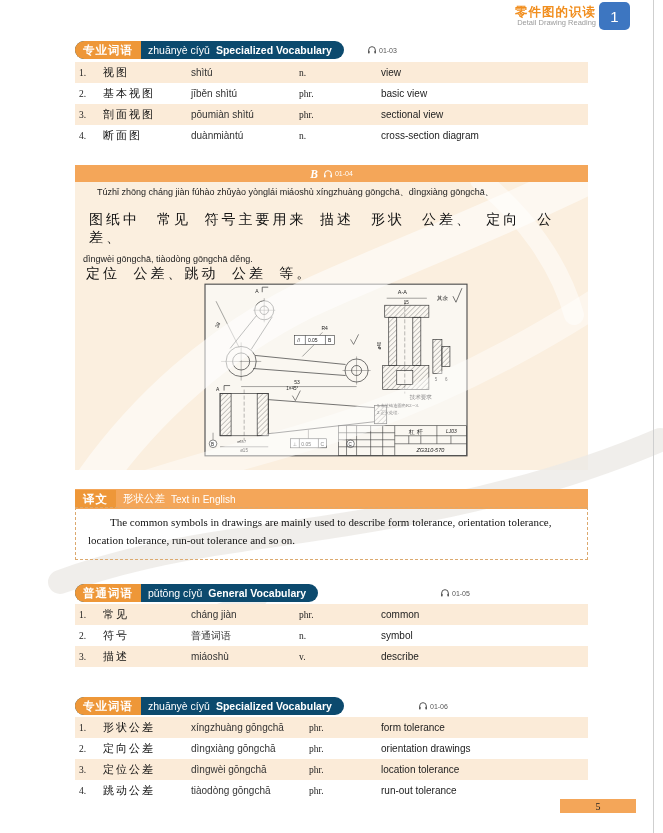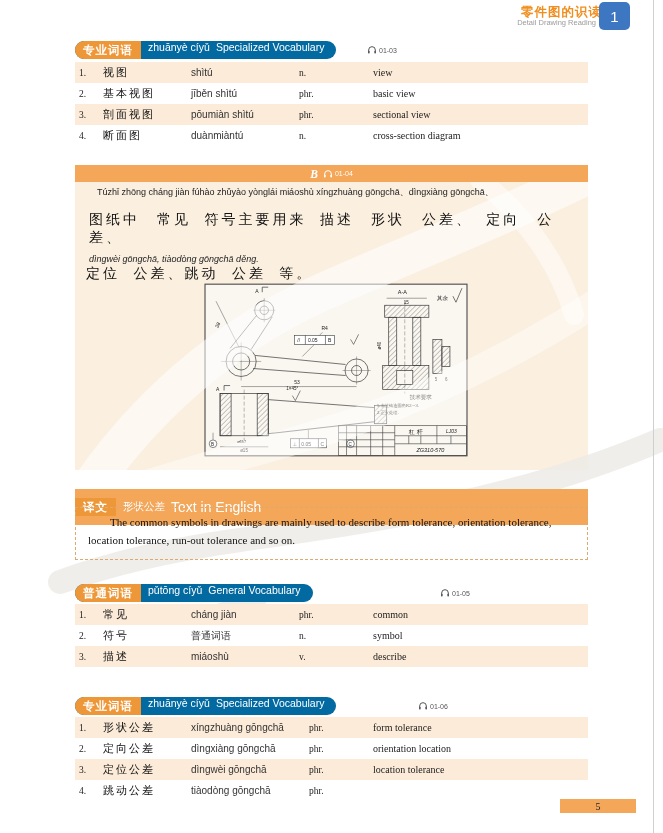--- a/index.html
+++ b/index.html
@@ -4,64 +4,64 @@
 <style>
   html,body{margin:0;padding:0;}
   body{width:663px;height:833px;background:#fff;overflow:hidden;
        font-family:"Liberation Sans",sans-serif;color:#222;}
   .page{position:relative;width:663px;height:833px;background:#ffffff;}
 
   
   .chapter-badge{position:absolute;left:599px;top:2px;width:31px;height:28px;
       background:#3D76C1;border-radius:5px;color:#fff;font-size:15px;
       display:flex;align-items:center;justify-content:center;}
-  .header-title-zh{position:absolute;right:61px;top:4px;font-size:12.5px;font-weight:bold;
+  .header-title-zh{position:absolute;right:67px;top:4px;font-size:12.5px;font-weight:bold;
       color:#F18E1E;letter-spacing:1px;}
   .header-title-en{position:absolute;right:67px;top:18px;font-size:7.5px;color:#9b9b9b;}
   .page-edge{position:absolute;left:653px;top:0;width:1px;height:833px;background:#cfcfcf;}
 
   
-  .pill{position:absolute;height:18px;display:inline-flex;
-      background:#0369a1;border-radius:9px;color:#fff;overflow:hidden;padding-right:12px;}
+  .pill{position:absolute;height:18px;display:inline-flex;align-items:center;
+      background:#0c4a6e;border-radius:9px;color:#fff;overflow:hidden;padding-right:12px;}
   .pill .zh{background:#EE9738;height:18px;display:flex;align-items:center;
       padding:0 8px;font-weight:bold;font-size:11.5px;letter-spacing:1px;}
   .pill .py{margin-left:7px;font-size:10.5px;}
-  .pill .en{margin-left:6px;font-size:10.5px;}
+  .pill .en{margin-left:6px;font-size:10.5px;font-weight:bold;}
   .audio{position:absolute;display:flex;align-items:center;gap:2px;color:#555;font-size:7px;}
   .audio svg{width:10px;height:10px;display:block;}
 
   .banner{position:absolute;left:75px;width:513px;height:17px;background:#F4A659;color:#fff;
       display:flex;align-items:center;justify-content:center;gap:5px;}
   .banner .bletter{font-family:"Liberation Serif",serif;font-style:italic;font-weight:bold;font-size:11.5px;}
   .banner .audio-in{position:static;color:#fff;display:flex;align-items:center;gap:2px;font-size:7px;}
 
-  .banner2{position:absolute;left:75px;width:513px;height:36px;background:#F4A659;color:#fff;
+  .banner2{position:absolute;left:75px;width:513px;height:20px;background:#F4A659;color:#fff;
       display:flex;align-items:center;}
   .banner2 .zh{background:#EE9738;height:18px;display:flex;align-items:center;
       padding:0 8px;font-weight:bold;font-size:11.5px;letter-spacing:1px;}
   .banner2 .py{margin-left:7px;font-size:10.5px;}
-  .banner2 .en{margin-left:6px;font-size:14px;}
+  .banner2 .en{margin-left:6px;font-size:10px;}
 
   
   .vtable{position:absolute;left:75px;width:513px;}
   .vrow{display:flex;align-items:center;height:21px;}
   .vrow.odd{background:#FBEBD8;}
   .vnum{width:24px;padding-left:4px;font-family:"Liberation Serif",serif;font-size:9.5px;}
   .vhanzi{width:88px;font-family:"DejaVu Serif",serif;font-size:11px;letter-spacing:2px;color:#111;}
   .vpinyin{width:108px;font-size:10px;color:#333;}
   .vpos{width:74px;font-family:"Liberation Serif",serif;font-size:9.5px;}
-  .ven{flex:1;font-family:Liberation Serif, serif;font-size:10px;}
+  .ven{flex:1;font-family:Liberation Sans, sans-serif;font-size:10px;margin-left:8px;}
 
   
   .panel-b{position:absolute;left:75px;top:182px;width:513px;height:288px;background:#FBEFDF;}
   .btext{position:absolute;left:75px;top:186px;width:513px;}
   .btext .py1{padding-left:22px;font-size:9px;color:#222;}
   .btext .hz1{padding-left:14px;margin-top:12px;font-family:"DejaVu Serif",serif;
       font-size:14px;letter-spacing:3px;word-spacing:6px;color:#111;}
-  .btext .py2{padding-left:14px;margin-top:7px;font-size:9px;color:#222;font-style:italic;}
+  .btext .py2{padding-left:8px;margin-top:7px;font-size:9px;color:#222;}
   .btext .hz2{padding-left:11px;margin-top:1px;font-family:"DejaVu Serif",serif;
       font-size:14px;letter-spacing:3px;word-spacing:6px;color:#111;}
 
   .drawing-wrap{position:absolute;left:204px;top:283px;width:264px;height:174px;}
   .drawing-wrap svg{display:block;width:100%;height:100%;}
 
   
   .transbox{position:absolute;left:75px;top:507px;width:513px;height:53px;
       border:1px dashed #DCA96E;box-sizing:border-box;}
   .transbox p{margin:5px 12px 0;font-family:"Liberation Serif",serif;font-size:11px;
@@ -354,32 +354,33 @@
         <span class="vhanzi">形状公差</span>
         <span class="vpinyin" style="width:118px">xíngzhuàng gōngchā</span>
         <span class="vpos" style="width:64px">phr.</span>
         <span class="ven">form tolerance</span>
     </div>
     <div class="vrow">
       <span class="vnum">2.</span>
         <span class="vhanzi">定向公差</span>
         <span class="vpinyin" style="width:118px">dìngxiàng gōngchā</span>
         <span class="vpos" style="width:64px">phr.</span>
-        <span class="ven">orientation location</span>
+        <span class="ven">orientation drawings</span>
     </div>
     <div class="vrow odd">
       <span class="vnum">3.</span>
         <span class="vhanzi">定位公差</span>
         <span class="vpinyin" style="width:118px">dìngwèi gōngchā</span>
         <span class="vpos" style="width:64px">phr.</span>
         <span class="ven">location tolerance</span>
     </div>
     <div class="vrow">
       <span class="vnum">4.</span>
         <span class="vhanzi">跳动公差</span>
         <span class="vpinyin" style="width:118px">tiàodòng gōngchā</span>
         <span class="vpos" style="width:64px">phr.</span>
+        <span class="ven">run-out tolerance</span>
     </div>
   </div>
 
   <div class="pagenum">5</div>
 
 </div>
 
 </body></html>

